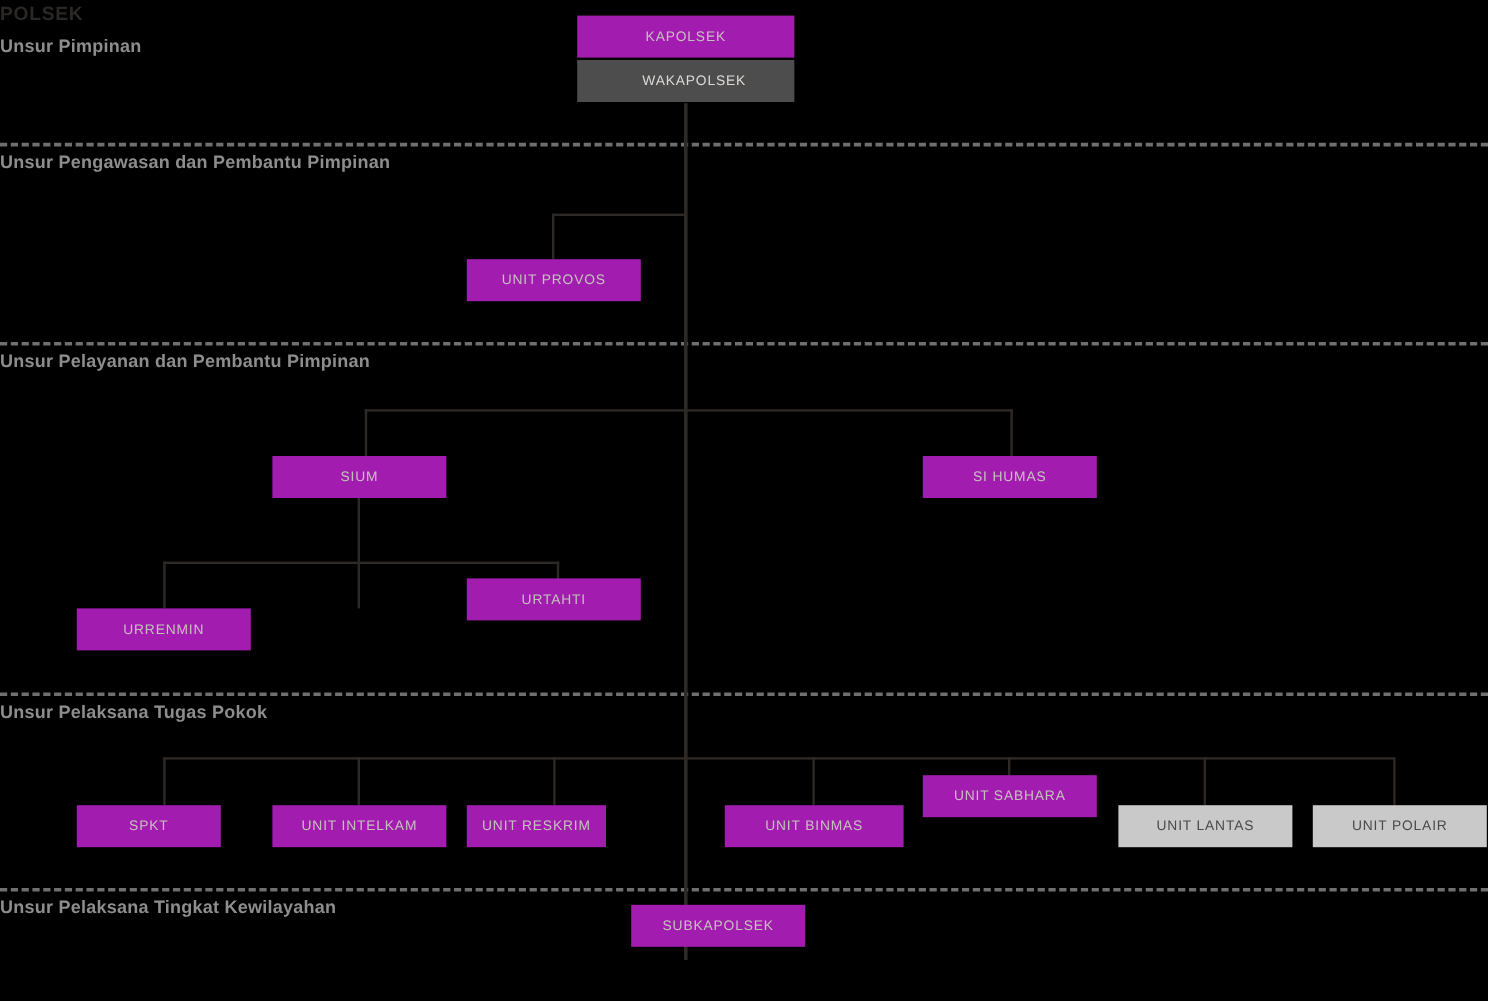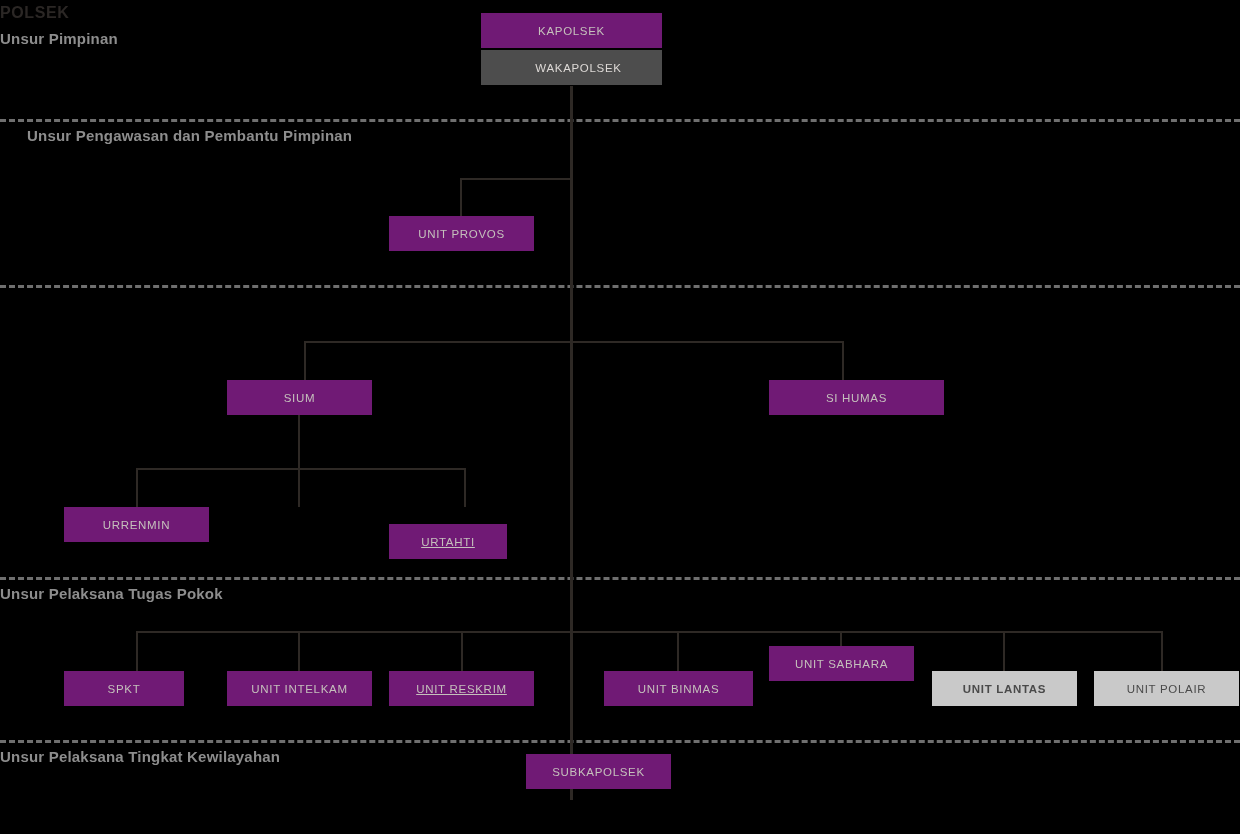--- a/index.html
+++ b/index.html
@@ -51,21 +51,21 @@
     position: absolute;
     display: flex;
     align-items: center;
     justify-content: center;
     height: 35px;
     font-size: 11.5px;
     letter-spacing: 0.7px;
     white-space: nowrap;
     text-align: center;
   }
-  .node.dark  { background: #701a75; color: #c5c0bc; }
+  .node.dark  { background: #a21caf; color: #c5c0bc; }
   .node.mid   { background: #4d4d4d; color: #ddd9d6; }
   .node.light { background: #c9c9c9; color: #4a4a4a; }
 
   
   .vline {
     position: absolute;
     width: 2px;
     background: #2e2925;
   }
   .hline {
@@ -82,23 +82,24 @@
 </head>
 <body>
 
 <div id="chart">
 
   <div class="chart-title" style="top:4px;">POLSEK</div>
 
   <div class="section-label" style="top:30px;">Unsur Pimpinan</div>
 
   <div class="divider" style="top:119px;"></div>
-  <div class="section-label" style="top:127px;padding-left:27px;">Unsur Pengawasan dan Pembantu Pimpinan</div>
+  <div class="section-label" style="top:127px;">Unsur Pengawasan dan Pembantu Pimpinan</div>
 
   <div class="divider" style="top:285px;"></div>
+  <div class="section-label" style="top:293px;">Unsur Pelayanan dan Pembantu Pimpinan</div>
 
   <div class="divider" style="top:577px;"></div>
   <div class="section-label" style="top:585px;">Unsur Pelaksana Tugas Pokok</div>
 
   <div class="divider" style="top:740px;"></div>
   <div class="section-label" style="top:748px;">Unsur Pelaksana Tingkat Kewilayahan</div>
 
   <div class="spine" style="left:570px; top:86px; height:714px;"></div>
 
   <div class="node dark" style="left:481px; top:13px; width:181px;">KAPOLSEK</div>
@@ -106,43 +107,43 @@
 
   <div class="hline" style="left:460px; top:178px; width:112px;"></div>
   <div class="vline" style="left:460px; top:178px; height:38px;"></div>
   <div class="node dark" style="left:389px; top:216px; width:145px;">UNIT PROVOS</div>
 
   <div class="hline" style="left:304px; top:341px; width:540px;"></div>
   <div class="vline" style="left:304px; top:341px; height:39px;"></div>
   <div class="vline" style="left:842px; top:341px; height:39px;"></div>
 
   <div class="node dark" style="left:227px; top:380px; width:145px;">SIUM</div>
-  <div class="node dark" style="left:769px; top:380px; width:175px;">SI HUMAS</div>
+  <div class="node dark" style="left:769px; top:380px; width:145px;">SI HUMAS</div>
 
   <div class="vline" style="left:298px; top:415px; height:53px;"></div>
   <div class="hline" style="left:136px; top:468px; width:330px;"></div>
   <div class="vline" style="left:136px; top:468px; height:39px;"></div>
   <div class="vline" style="left:298px; top:468px; height:39px;"></div>
   <div class="vline" style="left:464px; top:468px; height:39px;"></div>
 
   <div class="node dark" style="left:64px; top:507px; width:145px;">URRENMIN</div>
-  <div class="node dark" style="left:389px; top:524px; width:118px;text-decoration:underline;">URTAHTI</div>
+  <div class="node dark" style="left:389px; top:482px; width:145px;">URTAHTI</div>
 
   <div class="hline" style="left:136px; top:631px; width:1026px;"></div>
   <div class="vline" style="left:136px; top:631px; height:40px;"></div>
   <div class="vline" style="left:298px; top:631px; height:40px;"></div>
   <div class="vline" style="left:461px; top:631px; height:40px;"></div>
   <div class="vline" style="left:677px; top:631px; height:40px;"></div>
   <div class="vline" style="left:840px; top:631px; height:40px;"></div>
   <div class="vline" style="left:1003px; top:631px; height:40px;"></div>
   <div class="vline" style="left:1161px; top:631px; height:40px;"></div>
 
   <div class="node dark" style="left:64px; top:671px; width:120px;">SPKT</div>
   <div class="node dark" style="left:227px; top:671px; width:145px;">UNIT INTELKAM</div>
-  <div class="node dark" style="left:389px; top:671px; width:145px;text-decoration:underline;">UNIT RESKRIM</div>
+  <div class="node dark" style="left:389px; top:671px; width:116px;">UNIT RESKRIM</div>
   <div class="node dark" style="left:604px; top:671px; width:149px;">UNIT BINMAS</div>
   <div class="node dark" style="left:769px; top:646px; width:145px;">UNIT SABHARA</div>
-  <div class="node light" style="left:932px; top:671px; width:145px;font-weight:bold;">UNIT LANTAS</div>
+  <div class="node light" style="left:932px; top:671px; width:145px;">UNIT LANTAS</div>
   <div class="node light" style="left:1094px; top:671px; width:145px;">UNIT POLAIR</div>
 
   <div class="node dark" style="left:478px; top:754px; width:145px;margin-left:48px;">SUBKAPOLSEK</div>
 
 </div>
 
 </body></html>

